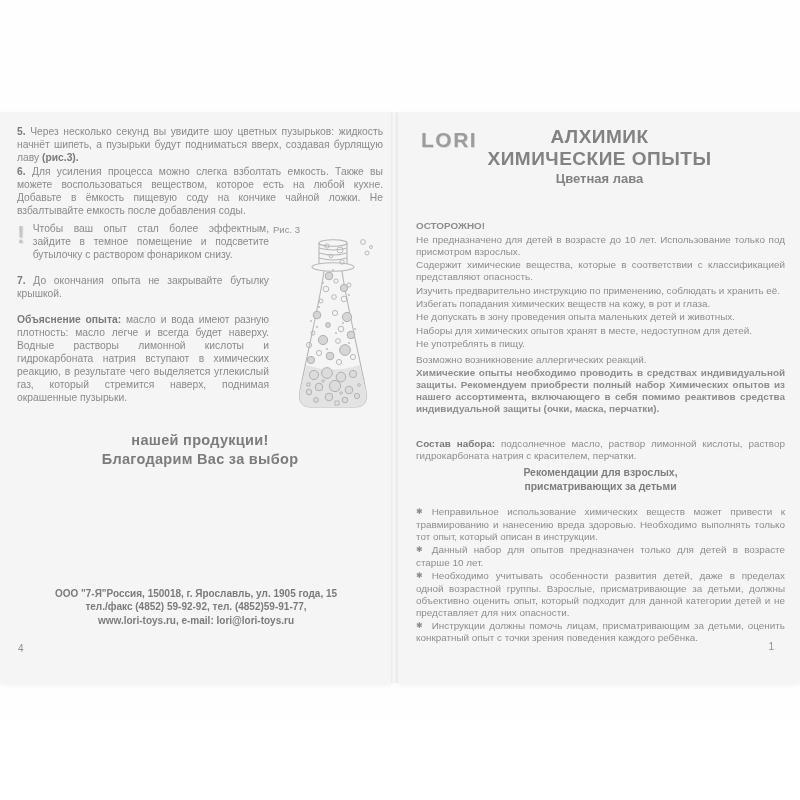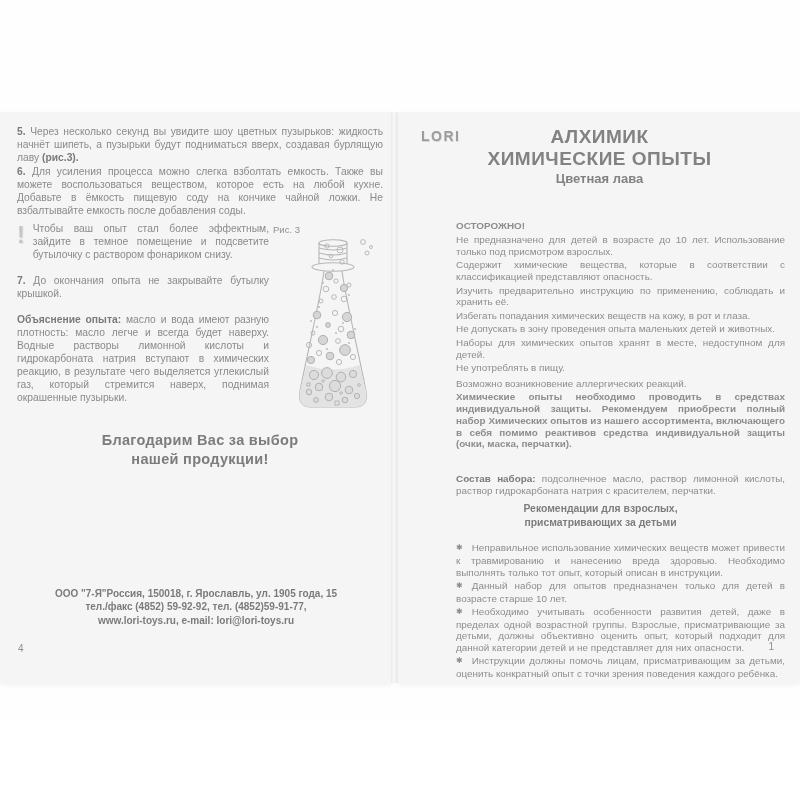--- a/index.html
+++ b/index.html
@@ -41,27 +41,27 @@
   .footer{
     position:absolute;left:0;right:0;bottom:56px;text-align:center;
     font-weight:bold;font-size:10px;line-height:13.5px;color:#7b7b7b;
   }
   .pagenum{position:absolute;font-size:10px;color:#8f8f8f;}
   .pagenum-left{left:18px;bottom:29px;}
   .pagenum-right{right:26px;bottom:31px;}
   
   .rp-header{position:relative;height:82px;}
   .brand{
-    position:absolute;left:5px;top:2px;font-size:14px;font-weight:bold;
+    position:absolute;left:5px;top:2px;font-size:21px;font-weight:bold;
     letter-spacing:1.5px;color:#9c9c9c;text-shadow:0.5px 0.5px 0 #d8d8d8;
   }
   .rp-titles{text-align:center;padding-right:2px;}
   .rp-title{font-size:19px;line-height:22px;font-weight:bold;color:#828282;letter-spacing:0.5px;}
   .rp-subtitle{font-size:13px;line-height:17px;font-weight:bold;color:#828282;}
-  .rp p{font-size:9.9px;line-height:11.9px;color:#8d8d8d;margin-left:40px;}
+  .rp p{font-size:9.9px;line-height:11.9px;color:#8d8d8d;}
   .caution-title{font-weight:bold;color:#7d7d7d;margin-top:12px;margin-bottom:2px;}
   .warning{margin-bottom:1.5px;}
   .allergy{margin-top:4px;}
   .ppe{margin-top:1px;font-weight:bold;}
   .kit{margin-top:23px;}
   .rec-title{
     text-align:center;font-weight:bold;color:#7d7d7d;
     font-size:10.4px;line-height:13.5px;margin-top:5px;
   }
   .bullets{margin-top:13px;}
@@ -170,22 +170,22 @@
               <rect x="24" y="146" width="3" height="3"></rect>
             <circle cx="76" cy="148" r="1.4"></circle>
               <circle cx="40" cy="144" r="1.2"></circle>
               <circle cx="58" cy="156" r="1.3"></circle>
           </g>
         </svg>
       </div>
     </div>
 
     <div class="thanks">
+      <div>нашей продукции!</div>
       <div>Благодарим Вас за выбор</div>
-      <div>нашей продукции!</div>
     </div>
 
     <div class="footer">
       <div>ООО "7-Я"Россия, 150018, г. Ярославль, ул. 1905 года, 15</div>
       <div>тел./факс (4852) 59-92-92, тел. (4852)59-91-77,</div>
       <div>www.lori-toys.ru, e-mail: lori@lori-toys.ru</div>
     </div>
     <div class="pagenum pagenum-left">4</div>
   </div>
 

